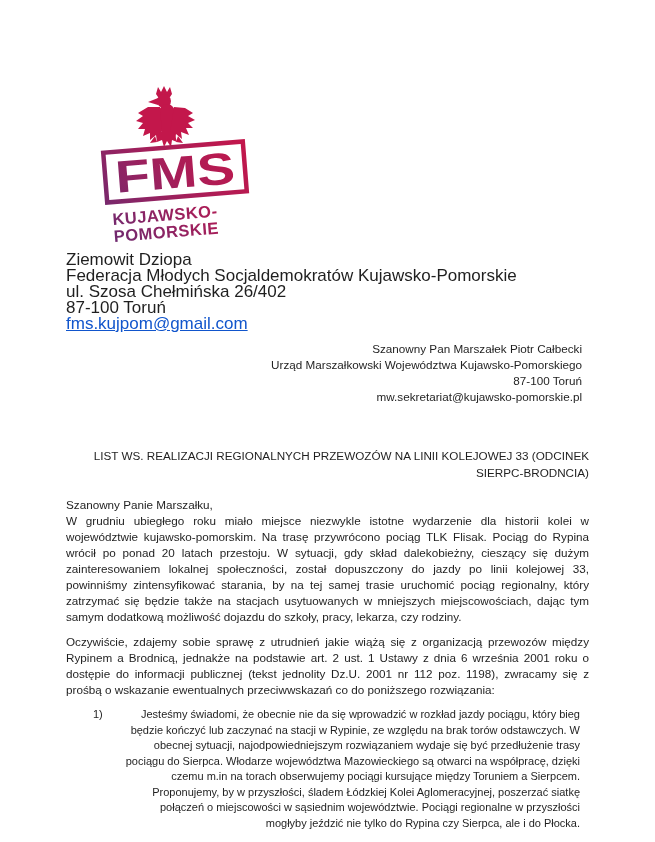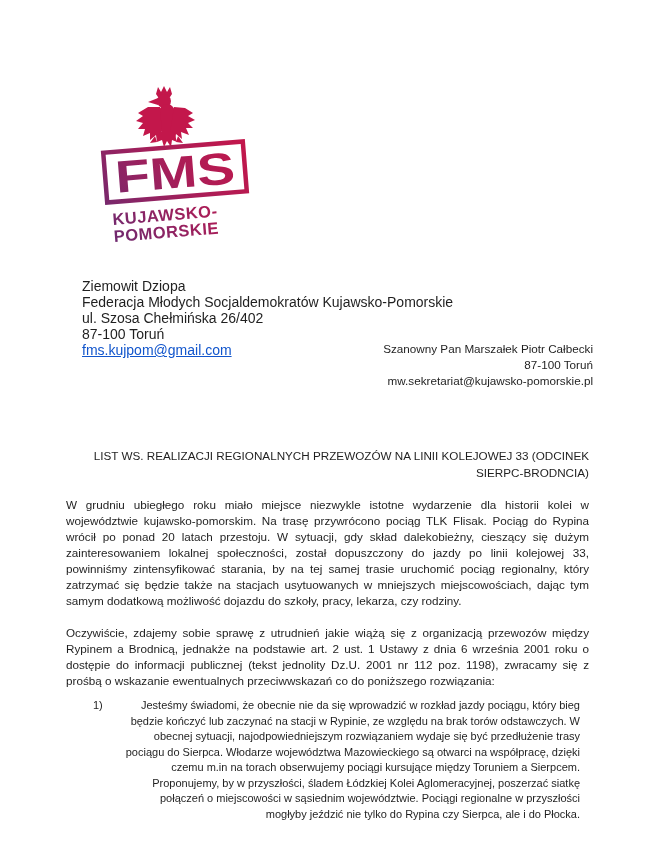--- a/index.html
+++ b/index.html
@@ -16,33 +16,32 @@
   .logo {
     position: absolute;
     left: 100px;
     top: 84px;
     width: 150px;
     height: 162px;
   }
   svg text { font-family: "Liberation Sans", sans-serif; }
   .sender {
     position: absolute;
-    left: 82px;
+    left: 66px;
     top: 252px;
-    font-size: 14px;
+    font-size: 17px;
     line-height: 16px;
-    margin-top: 26px;
   }
   .sender a {
     color: #1155cc;
     text-decoration: underline;
   }
   .recipient {
     position: absolute;
-    right: 62px;
+    right: 73px;
     top: 341px;
     text-align: right;
     font-size: 11.7px;
     line-height: 16px;
   }
   .title {
     position: absolute;
     left: 66px;
     top: 447px;
     width: 523px;
@@ -54,21 +53,21 @@
     position: absolute;
     left: 66px;
     top: 497px;
     width: 523px;
     font-size: 11.7px;
     line-height: 16px;
   }
   .greeting { line-height: 16px; }
   .para {
     text-align: justify;
-    margin-bottom: 16px;
+    margin-bottom: 9px;
   }
   .para.no-gap { margin-bottom: 4px; }
   .list-item {
     display: flex;
     margin-left: 27px;
     margin-top: 9px;
     font-size: 11px;
     line-height: 15.5px;
   }
   .list-number {
@@ -122,27 +121,29 @@
   <div class="sender">
     <div>Ziemowit Dziopa</div>
     <div>Federacja Młodych Socjaldemokratów Kujawsko-Pomorskie</div>
     <div>ul. Szosa Chełmińska 26/402</div>
     <div>87-100 Toruń</div>
     <div><a href="#">fms.kujpom@gmail.com</a></div>
   </div>
 
   <div class="recipient">
     <div>Szanowny Pan Marszałek Piotr Całbecki</div>
+    <div>Urząd Marszałkowski Województwa Kujawsko-Pomorskiego</div>
     <div>87-100 Toruń</div>
     <div>mw.sekretariat@kujawsko-pomorskie.pl</div>
   </div>
 
   <div class="title">LIST WS. REALIZACJI REGIONALNYCH PRZEWOZÓW NA LINII KOLEJOWEJ 33 (ODCINEK SIERPC-BRODNCIA)</div>
 
   <div class="body-text">
+    <div class="greeting">Szanowny Panie Marszałku,</div>
     <p class="para">W grudniu ubiegłego roku miało miejsce niezwykle istotne wydarzenie dla historii kolei w województwie kujawsko-pomorskim. Na trasę przywrócono pociąg TLK Flisak. Pociąg do Rypina wrócił po ponad 20 latach przestoju. W sytuacji, gdy skład dalekobieżny, cieszący się dużym zainteresowaniem lokalnej społeczności, został dopuszczony do jazdy po linii kolejowej 33, powinniśmy zintensyfikować starania, by na tej samej trasie uruchomić pociąg regionalny, który zatrzymać się będzie także na stacjach usytuowanych w mniejszych miejscowościach, dając tym samym dodatkową możliwość dojazdu do szkoły, pracy, lekarza, czy rodziny.</p>
     <p class="para no-gap">Oczywiście, zdajemy sobie sprawę z utrudnień jakie wiążą się z organizacją przewozów między Rypinem a Brodnicą, jednakże na podstawie art. 2 ust. 1 Ustawy z dnia 6 września 2001 roku o dostępie do informacji publicznej (tekst jednolity Dz.U. 2001 nr 112 poz. 1198), zwracamy się z prośbą o wskazanie ewentualnych przeciwwskazań co do poniższego rozwiązania:</p>
     <div class="list-item">
       <span class="list-number">1)</span>
       <div class="list-text">Jesteśmy świadomi, że obecnie nie da się wprowadzić w rozkład jazdy pociągu, który bieg będzie kończyć lub zaczynać na stacji w Rypinie, ze względu na brak torów odstawczych. W obecnej sytuacji, najodpowiedniejszym rozwiązaniem wydaje się być przedłużenie trasy pociągu do Sierpca. Włodarze województwa Mazowieckiego są otwarci na współpracę, dzięki czemu m.in na torach obserwujemy pociągi kursujące między Toruniem a Sierpcem. Proponujemy, by w przyszłości, śladem Łódzkiej Kolei Aglomeracyjnej, poszerzać siatkę połączeń o miejscowości w sąsiednim województwie. Pociągi regionalne w przyszłości mogłyby jeździć nie tylko do Rypina czy Sierpca, ale i do Płocka.</div>
     </div>
   </div>
 
 </div>
 

